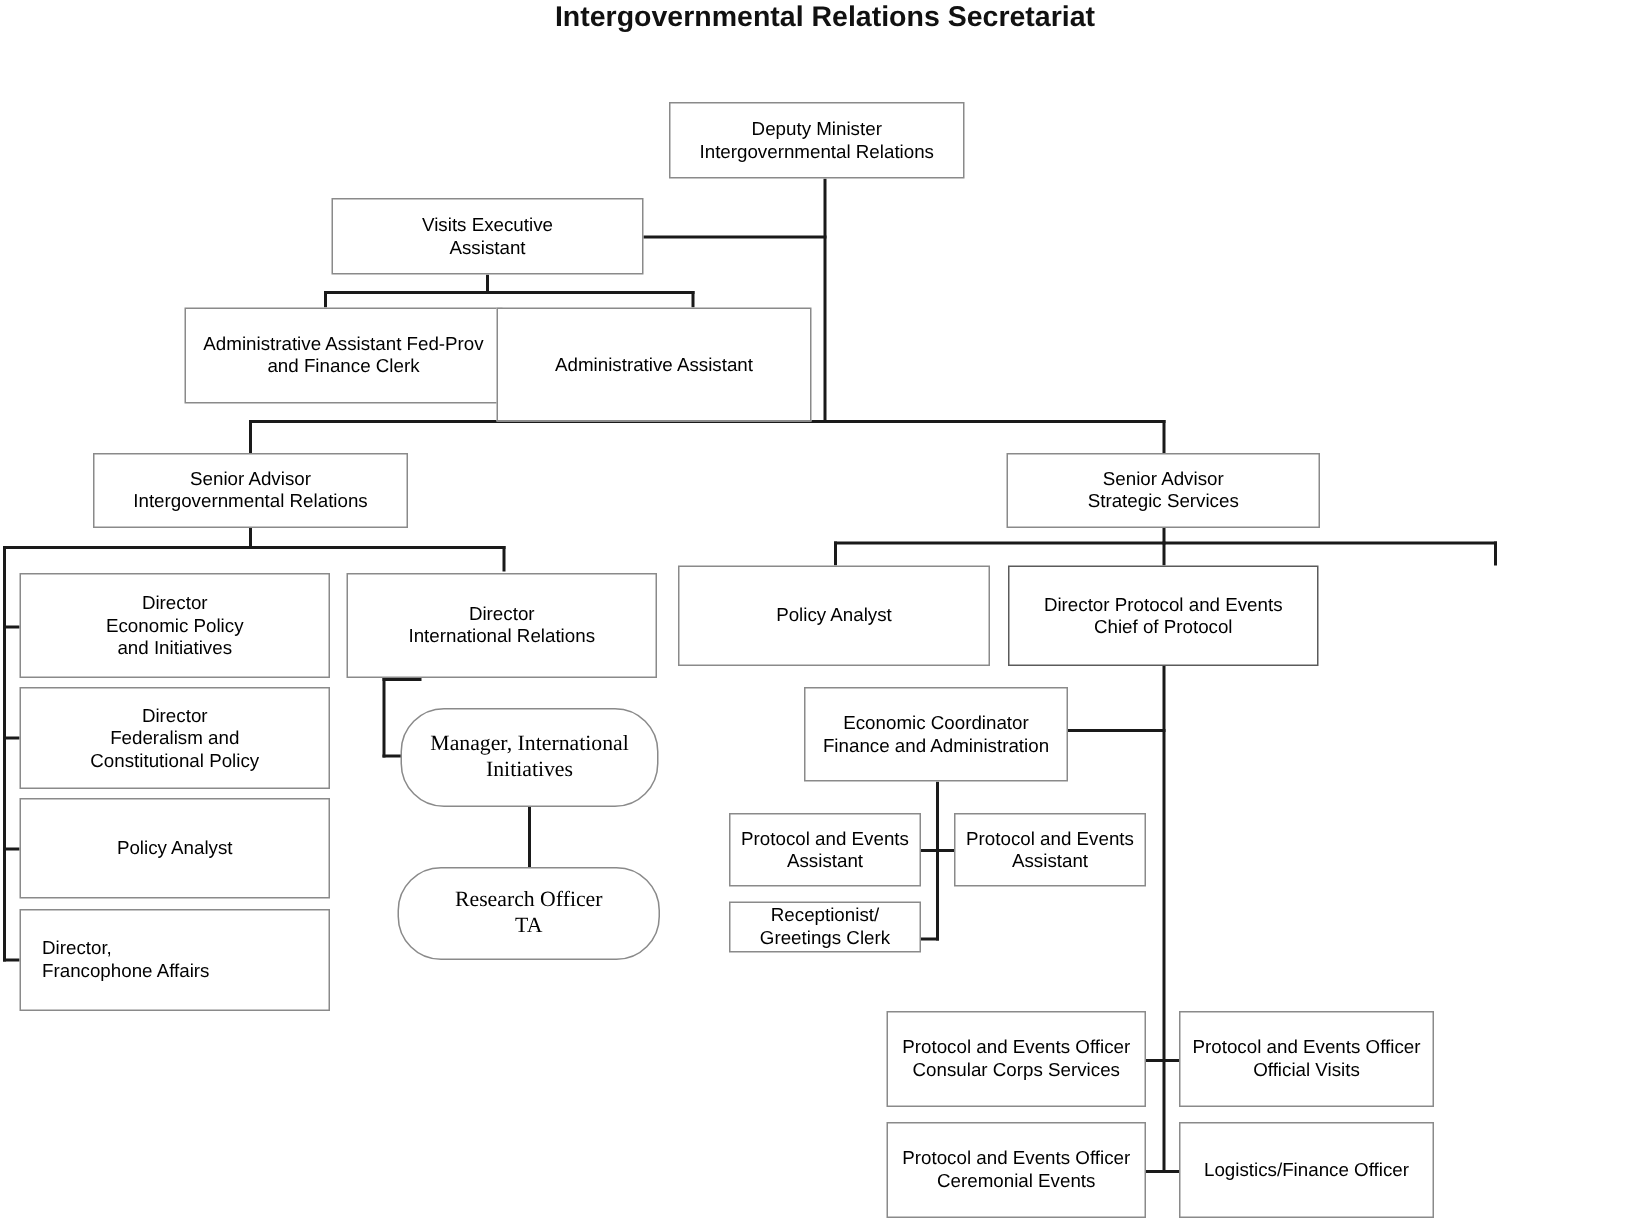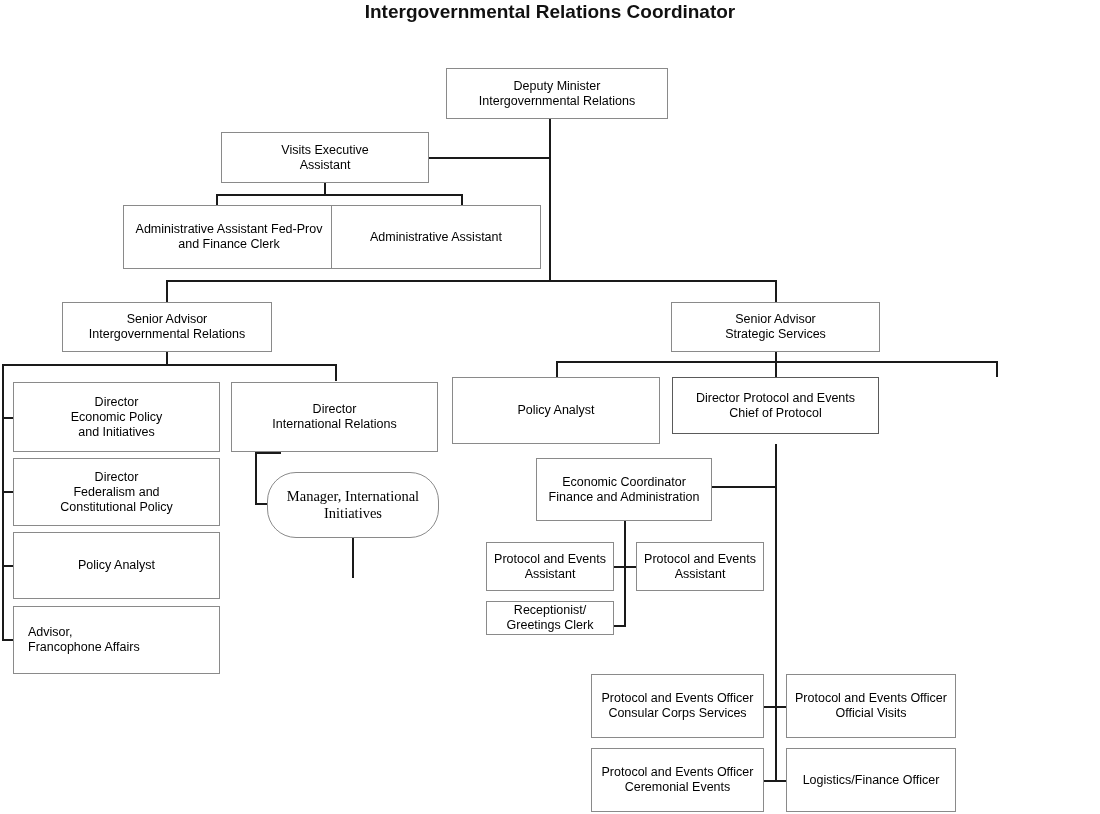--- a/index.html
+++ b/index.html
@@ -68,21 +68,21 @@
     z-index: 1;
   }
   .ln.h { height: 2px; }
   .ln.v { width: 2px; }
 </style>
 </head>
 <body>
 
 <div id="canvas">
 
-  <div id="chart-title">Intergovernmental Relations Coordinator</div>
+  <div id="chart-title">Intergovernmental Relations Secretariat</div>
 
   <div class="ln v" style="left:549px; top:119px; height:162px;"></div>
 
   <div class="ln h" style="left:428px; top:157px; width:123px;"></div>
 
   <div class="ln v" style="left:324px; top:183px; height:13px;"></div>
 
   <div class="ln h" style="left:216px; top:194px; width:247px;"></div>
   <div class="ln v" style="left:216px; top:194px; height:11px;"></div>
   <div class="ln v" style="left:461px; top:194px; height:11px;"></div>
@@ -117,36 +117,36 @@
 
   <div class="ln h" style="left:711px; top:486px; width:66px;"></div>
 
   <div class="ln v" style="left:624px; top:521px; height:106px;"></div>
   <div class="ln h" style="left:613px; top:566px; width:24px;"></div>
   <div class="ln h" style="left:613px; top:625px; width:13px;"></div>
 
   <div class="ln h" style="left:764px; top:706px; width:25px;"></div>
   <div class="ln h" style="left:764px; top:780px; width:25px;"></div>
 
-  <div class="node" style="left:446px; top:68px; width:222px; height:51px;">
+  <div class="node" style="left:446px; top:68px; width:197px; height:51px;">
     <span class="lbl">Deputy Minister
 Intergovernmental Relations</span>
   </div>
 
   <div class="node" style="left:221px; top:132px; width:208px; height:51px;">
     <span class="lbl">Visits Executive
 Assistant</span>
   </div>
 
   <div class="node" style="left:123px; top:205px; width:212px; height:64px;">
     <span class="lbl">Administrative Assistant Fed-Prov
 and Finance Clerk</span>
   </div>
 
-  <div class="node" style="left:331px; top:205px; width:210px; height:64px;">
+  <div class="node" style="left:331px; top:205px; width:210px; height:76px;">
     <span class="lbl">Administrative Assistant</span>
   </div>
 
   <div class="node" style="left:62px; top:302px; width:210px; height:50px;">
     <span class="lbl">Senior Advisor
 Intergovernmental Relations</span>
   </div>
 
   <div class="node" style="left:671px; top:302px; width:209px; height:50px;">
     <span class="lbl">Senior Advisor
@@ -163,40 +163,44 @@
     <span class="lbl">Director
 Federalism and
 Constitutional Policy</span>
   </div>
 
   <div class="node" style="left:13px; top:532px; width:207px; height:67px;">
     <span class="lbl">Policy Analyst</span>
   </div>
 
   <div class="node leftalign" style="left:13px; top:606px; width:207px; height:68px;">
-    <span class="lbl">Advisor,
+    <span class="lbl">Director,
 Francophone Affairs</span>
   </div>
 
   <div class="node" style="left:231px; top:382px; width:207px; height:70px;">
     <span class="lbl">Director
 International Relations</span>
   </div>
 
   <div class="node serif" style="left:267px; top:472px; width:172px; height:66px;">
     <span class="lbl">Manager, International
 Initiatives</span>
   </div>
 
+  <div class="node serif" style="left:265px; top:578px; width:175px; height:62px;">
+    <span class="lbl">Research Officer
+TA</span>
+  </div>
 
   <div class="node" style="left:452px; top:377px; width:208px; height:67px;">
     <span class="lbl">Policy Analyst</span>
   </div>
 
-  <div class="node darkborder" style="left:672px; top:377px; width:207px; height:57px;">
+  <div class="node darkborder" style="left:672px; top:377px; width:207px; height:67px;">
     <span class="lbl">Director Protocol and Events
 Chief of Protocol</span>
   </div>
 
 
   <div class="node" style="left:536px; top:458px; width:176px; height:63px;">
     <span class="lbl">Economic Coordinator
 Finance and Administration</span>
   </div>
 

